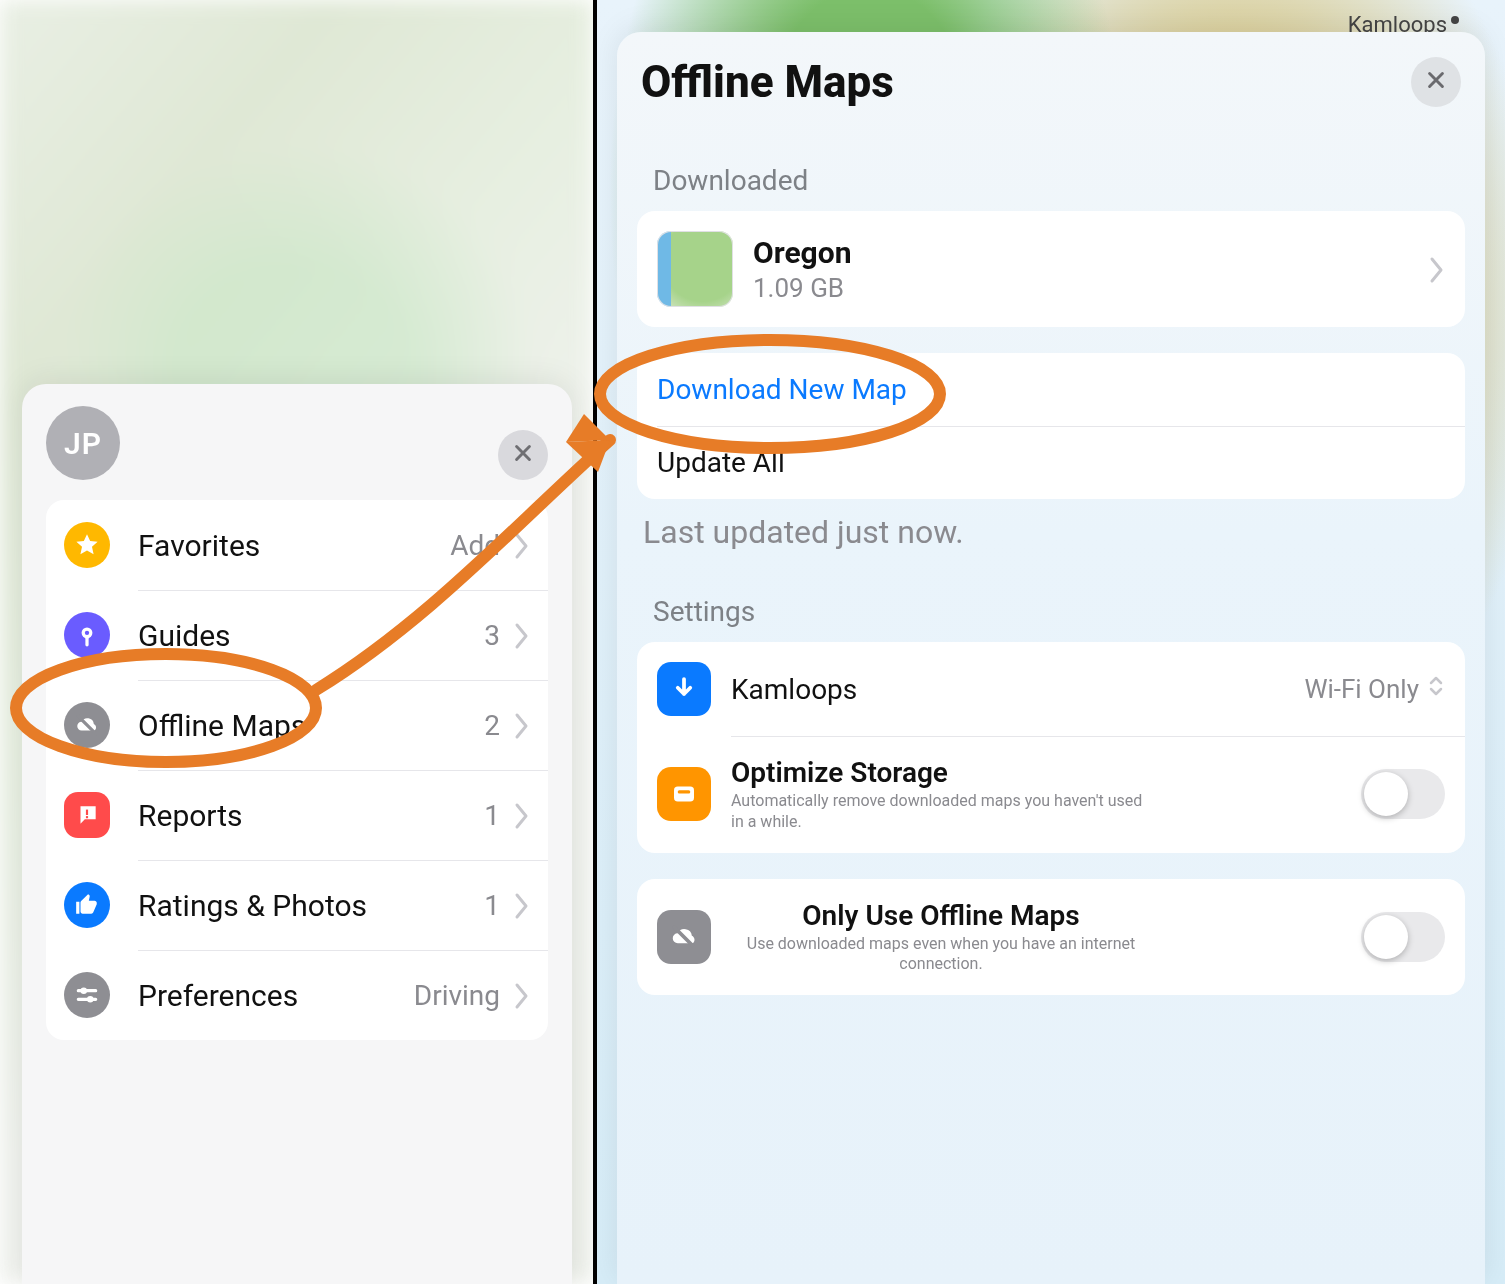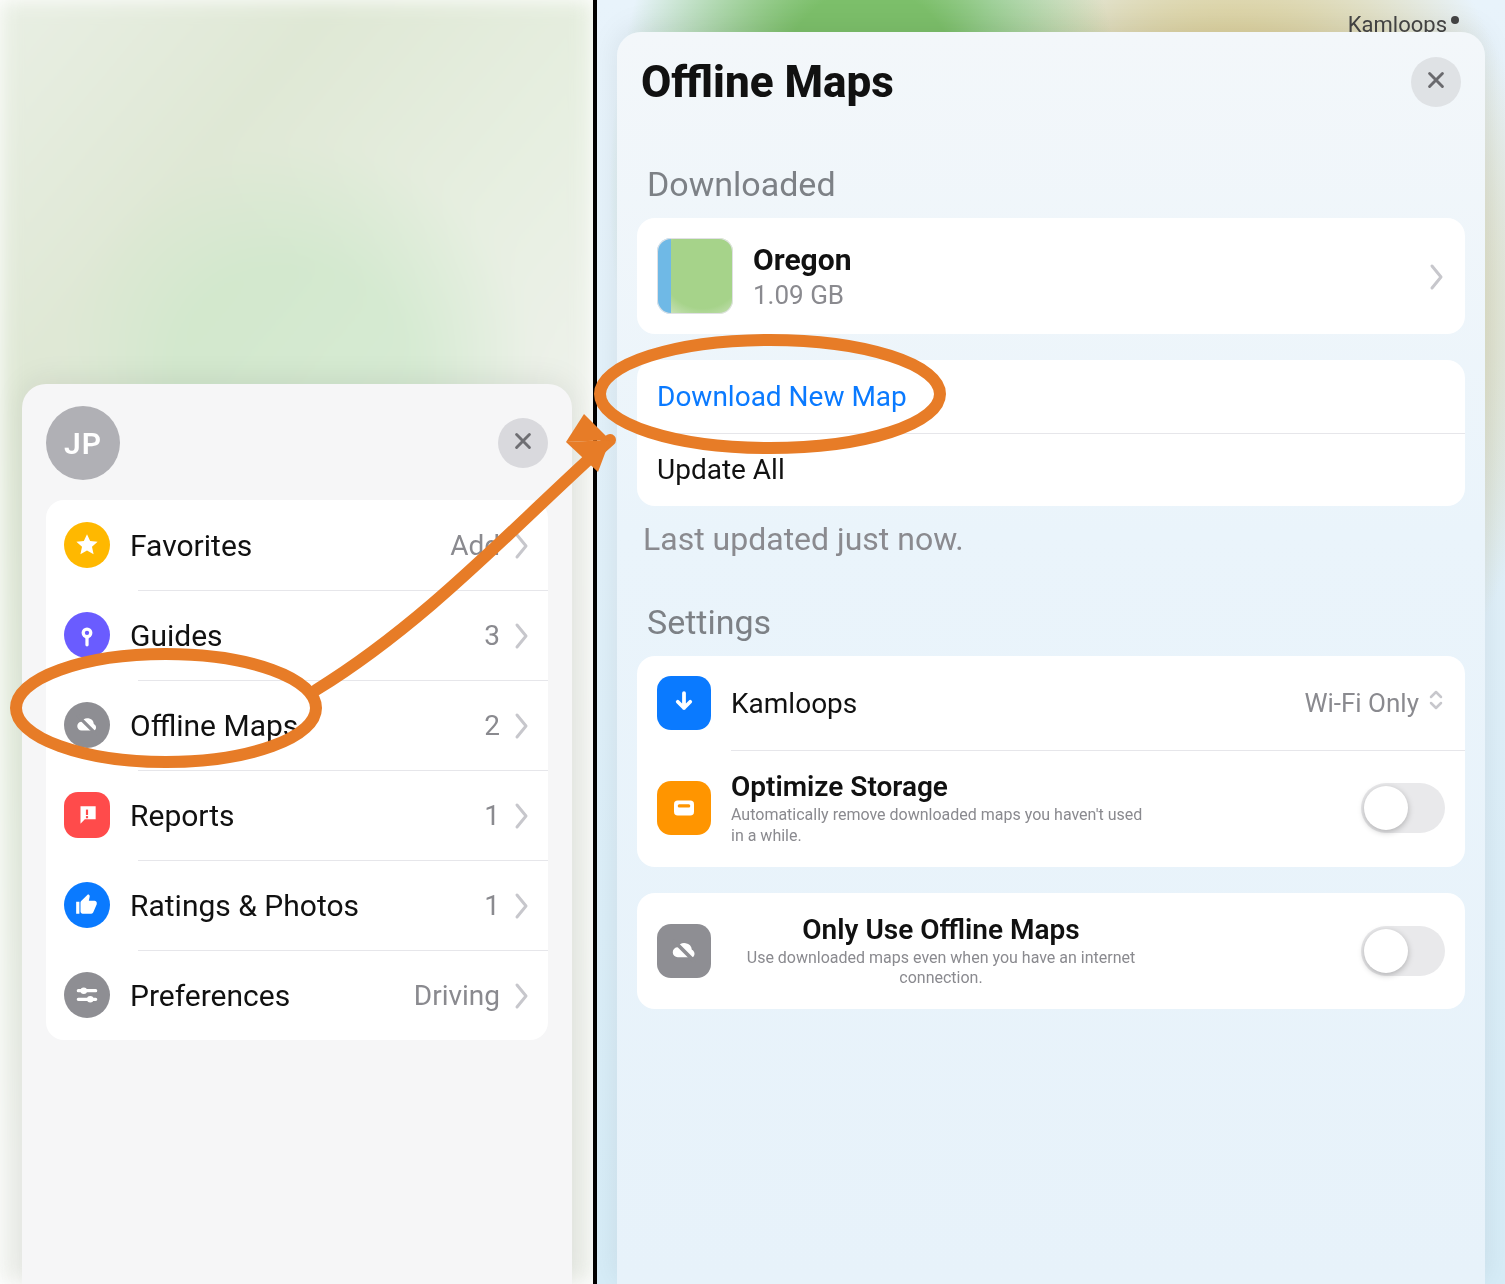--- a/index.html
+++ b/index.html
@@ -33,40 +33,40 @@
       linear-gradient(130deg, #e9efe4 0%, #dfe8d5 20%, #e7efe1 40%, #f0f2ee 60%, #ecefe9 100%);
     filter: blur(10px);
   }
   .halfL .sheet {
     position:absolute; left:22px; right:21px; bottom:0; top:384px;
     background: var(--panel-bg);
     border-radius: 24px 24px 0 0;
     box-shadow: 0 -4px 30px rgba(0,0,0,.08);
   }
   .profile {
-    display:flex; align-items:center; gap:18px; padding:22px 24px 20px 24px;
+    display:flex; align-items:flex-end; gap:18px; padding:22px 24px 20px 24px;
   }
   .avatar {
     width:74px; height:74px; border-radius:50%; background:#b0b0b5;
     display:flex; align-items:center; justify-content:center;
     color:#fff; font-weight:600; font-size:30px; letter-spacing:1px;
   }
   .profile-name { font-size:35px; font-weight:700; color:#111; line-height:1.1; }
   .profile-sub  { margin-top:6px; width:240px; height:20px; border-radius:6px; background:#dcdcdf; filter:blur(3px); }
   .close-chip {
     margin-left:auto; width:50px; height:50px; border-radius:25px; background:#d9d9dd;
     display:flex; align-items:center; justify-content:center; color:#6f6f73;
   }
   .close-chip svg { width:22px; height:22px; }
 
   .card {
     margin: 0 24px; background:var(--card-bg); border-radius:18px;
   }
   .row {
-    display:flex; align-items:center; gap:20px;
+    display:flex; align-items:center; gap:28px;
     padding:22px 18px 22px 18px;
     position:relative;
   }
   .row + .row::before {
     content:""; position:absolute; left:92px; right:0; top:0; height:1px; background:var(--divider);
   }
   .ico {
     width:46px; height:46px; border-radius:23px; flex:0 0 46px;
     display:flex; align-items:center; justify-content:center; color:#fff;
   }
@@ -103,21 +103,21 @@
     box-sizing:border-box;
   }
   .rhead { display:flex; align-items:center; padding:4px 4px 12px 4px; }
   .rtitle { font-size:44px; font-weight:800; color:#111; }
   .rclose {
     margin-left:auto; width:50px; height:50px; border-radius:25px; background:#dfe2e5;
     display:flex; align-items:center; justify-content:center; color:#6a6a6e;
   }
   .rclose svg { width:22px; height:22px; }
 
-  .rsection-h { font-size:34px; color:#7d8186; margin:44px 6px 14px 10px; }
+  .rsection-h { font-size:28px; color:#7d8186; margin:44px 6px 14px 16px; }
   .rcard { background:var(--card-bg); border-radius:18px; }
   .rrow {
     display:flex; align-items:center; gap:20px; padding:20px 20px; position:relative;
   }
   .rrow + .rrow::before {
     content:""; position:absolute; left:20px; right:0; top:0; height:1px; background:var(--divider);
   }
 
   .thumb {
     width:76px; height:76px; border-radius:14px; flex:0 0 76px;

